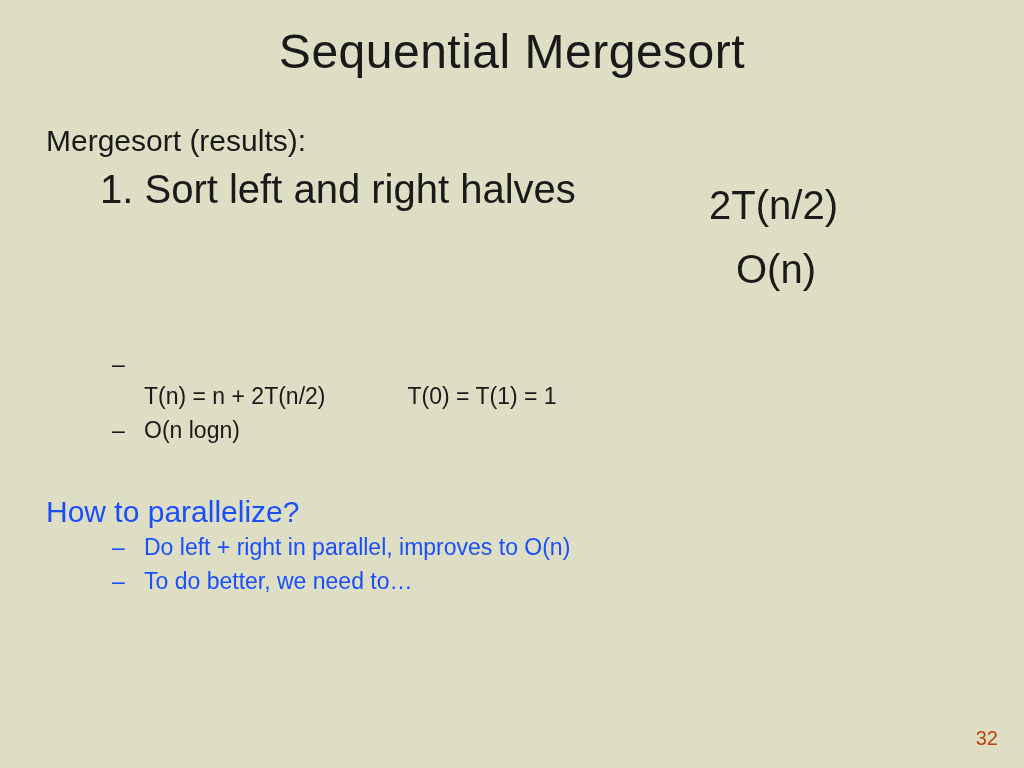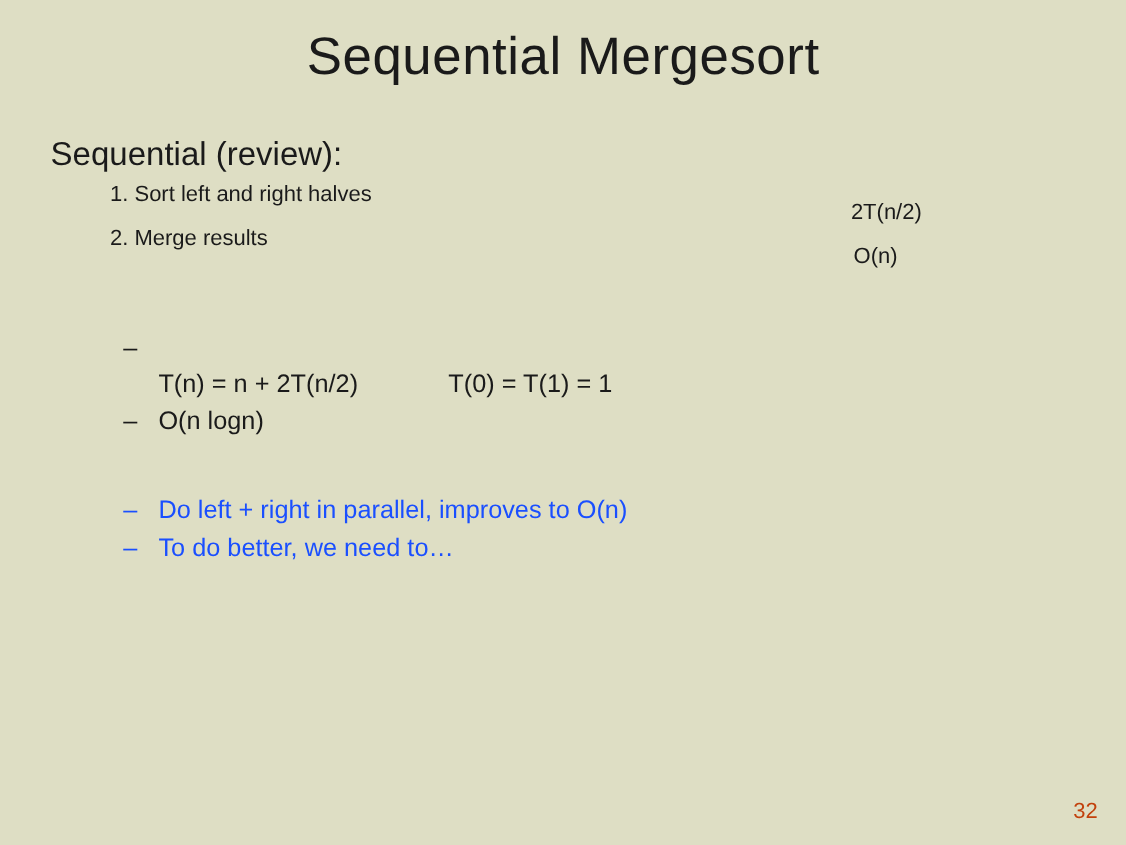--- a/index.html
+++ b/index.html
@@ -35,21 +35,21 @@
   }
   .heading {
     font-size: 30px;
     margin: 0;
   }
   .list-num {
     margin: 6px 0 0 0;
   }
   .num-row {
     display: flex;
-    font-size: 20px;
+    font-size: 40px;
     padding-left: 54px;
   }
   .num-row .label {
     flex: 0 0 auto;
   }
   .num-row .spacer {
     flex: 1 1 auto;
   }
   .num-row .cost {
     flex: 0 0 auto;
@@ -100,29 +100,28 @@
 </style>
 </head>
 <body>
 
 <div class="slide">
 
   <h1 class="title">Sequential Mergesort</h1>
 
   <div class="body">
 
-    <div class="heading">Sequential (review):</div>
+    <div class="heading">Mergesort (results):</div>
     <div class="list-num">
       <div class="num-row">
         <span class="label">1. Sort left and right halves</span>
         <span class="spacer"></span>
         <span class="cost">2T(n/2)</span>
       </div>
       <div class="num-row r2">
-        <span class="label">2. Merge results</span>
         <span class="spacer"></span>
         <span class="cost">O(n)</span>
       </div>
     </div>
 
     <div class="gap"></div>
 
     <div class="dash-list">
       <div class="dash-row">
         <span class="dash">–</span>
@@ -131,20 +130,21 @@
         </span>
       </div>
       <div class="dash-row">
         <span class="dash">–</span>
         <span class="txt">O(n logn)</span>
       </div>
     </div>
 
     <div class="gap2"></div>
 
+    <div class="heading blue">How to parallelize?</div>
     <div class="dash-list blue">
       <div class="dash-row">
         <span class="dash">–</span>
         <span class="txt">Do left + right in parallel, improves to O(n)</span>
       </div>
       <div class="dash-row">
         <span class="dash">–</span>
         <span class="txt">To do better, we need to…</span>
       </div>
     </div>

